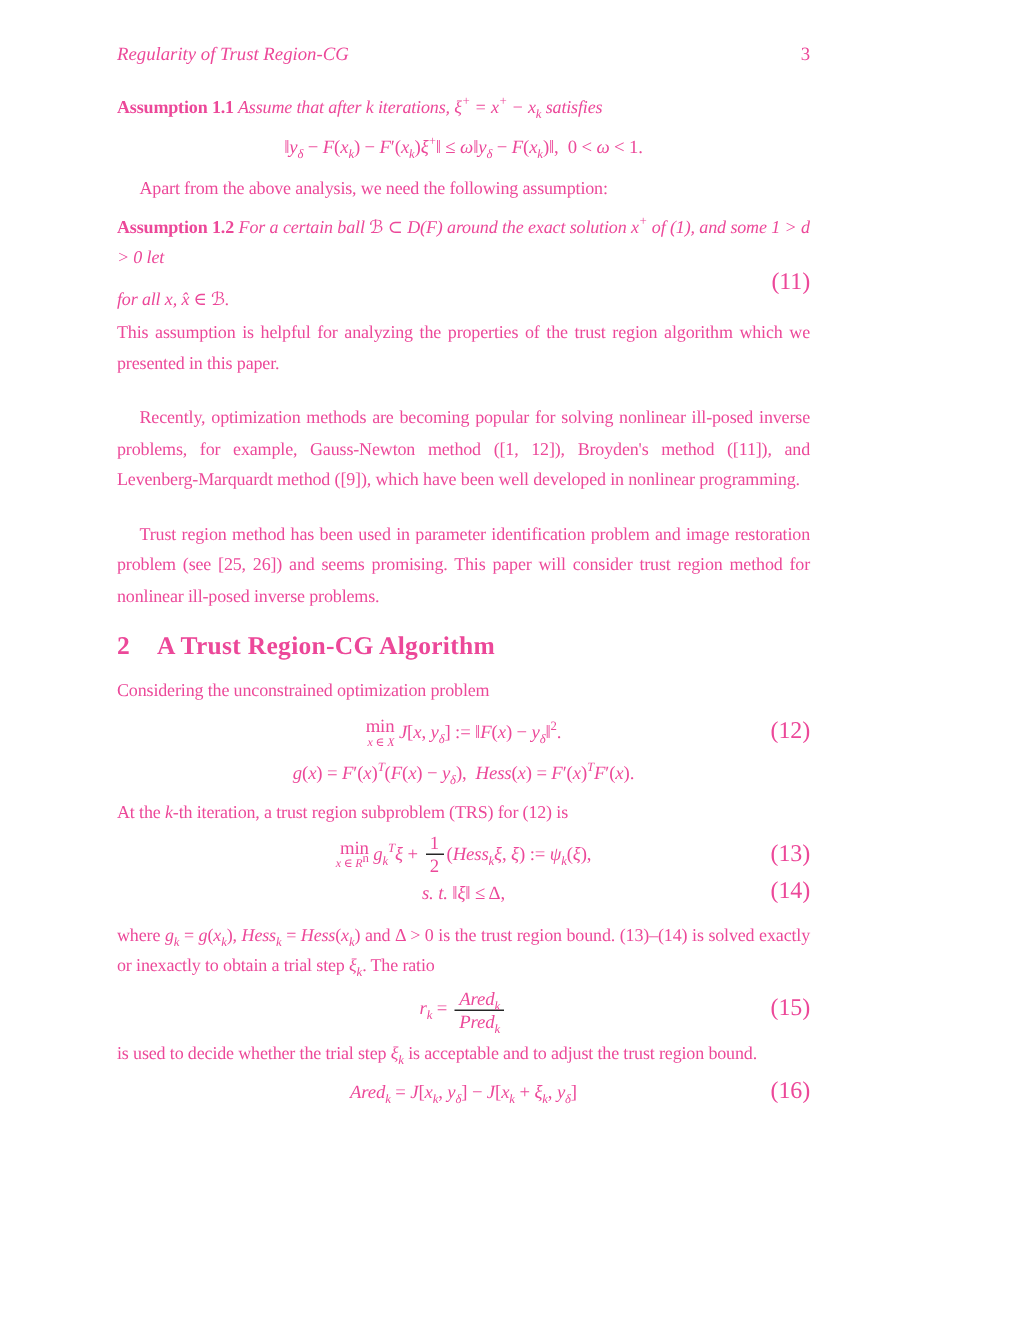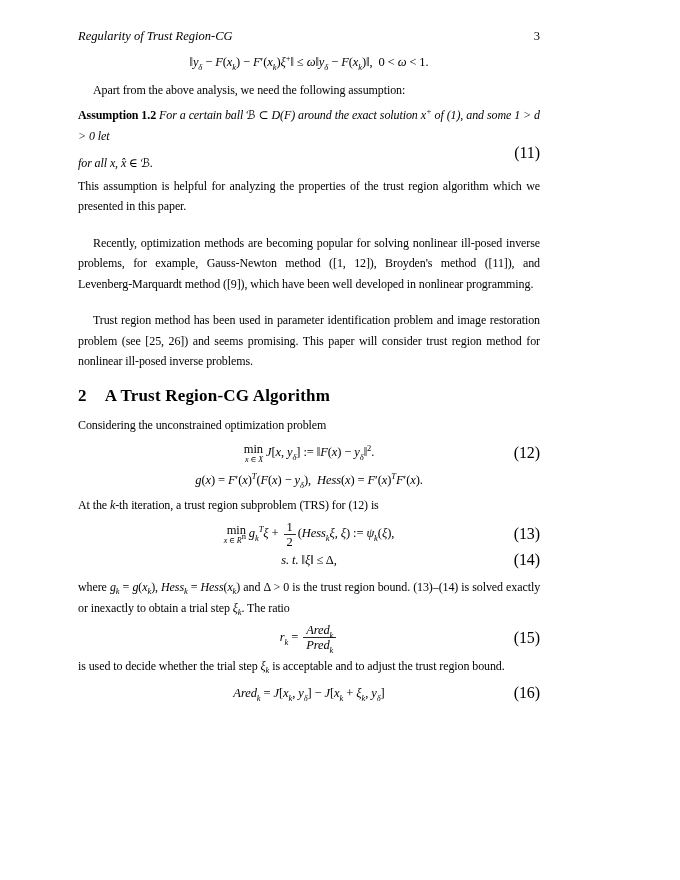--- a/index.html
+++ b/index.html
@@ -1,20 +1,20 @@
 <!DOCTYPE html>
 <html><head>
 <meta charset="utf-8">
 <style>
   html,body{margin:0;padding:0;background:#ffffff;}
   .page{
     position:relative;
     width:595px;height:880px;
     background:#ffffff;
-    color:#000000;
+    color:#ec4899;
     font-family:"Liberation Serif","DejaVu Serif","DejaVu Sans",serif;
     box-sizing:border-box;
     padding-top:26px;
     overflow:hidden;
   }
   .col{margin-left:78px;width:462px;}
   .hdr{display:flex;justify-content:space-between;align-items:baseline;
        font-size:12.5px;line-height:20px;}
   .hdr-title{font-style:italic;}
   .p{font-size:12px;line-height:20.5px;text-align:justify;letter-spacing:-0.1px;}
@@ -43,20 +43,24 @@
 <body>
 
 <div class="page">
   <div class="col">
 
     <div class="hdr">
       <span class="hdr-title">Regularity of Trust Region-CG</span>
       <span>3</span>
     </div>
 
+    <div class="p thm mt15">
+      <span class="thm-label">Assumption 1.1</span>
+      <span>Assume that after <i>k</i> iterations, <i>ξ</i><sup>+</sup> = <i>x</i><sup>+</sup> − <i>x<sub>k</sub></i> satisfies</span>
+    </div>
 
     <div class="eq mt6">
       <span>‖<i>y<sub>δ</sub></i> − <i>F</i>(<i>x<sub>k</sub></i>) − <i>F</i>′(<i>x<sub>k</sub></i>)<i>ξ</i><sup>+</sup>‖ ≤ <i>ω</i>‖<i>y<sub>δ</sub></i> − <i>F</i>(<i>x<sub>k</sub></i>)‖,&nbsp;&nbsp;0 &lt; <i>ω</i> &lt; 1.</span>
     </div>
 
     <div class="p indent mt7">Apart from the above analysis, we need the following assumption:</div>
 
     <div class="p thm mt5">
       <span class="thm-label">Assumption 1.2</span>
       <span>For a certain ball ℬ ⊂ <i>D</i>(<i>F</i>) around the exact solution <i>x</i><sup>+</sup> of (1), and some 1 &gt; <i>d</i> &gt; 0 let</span>

